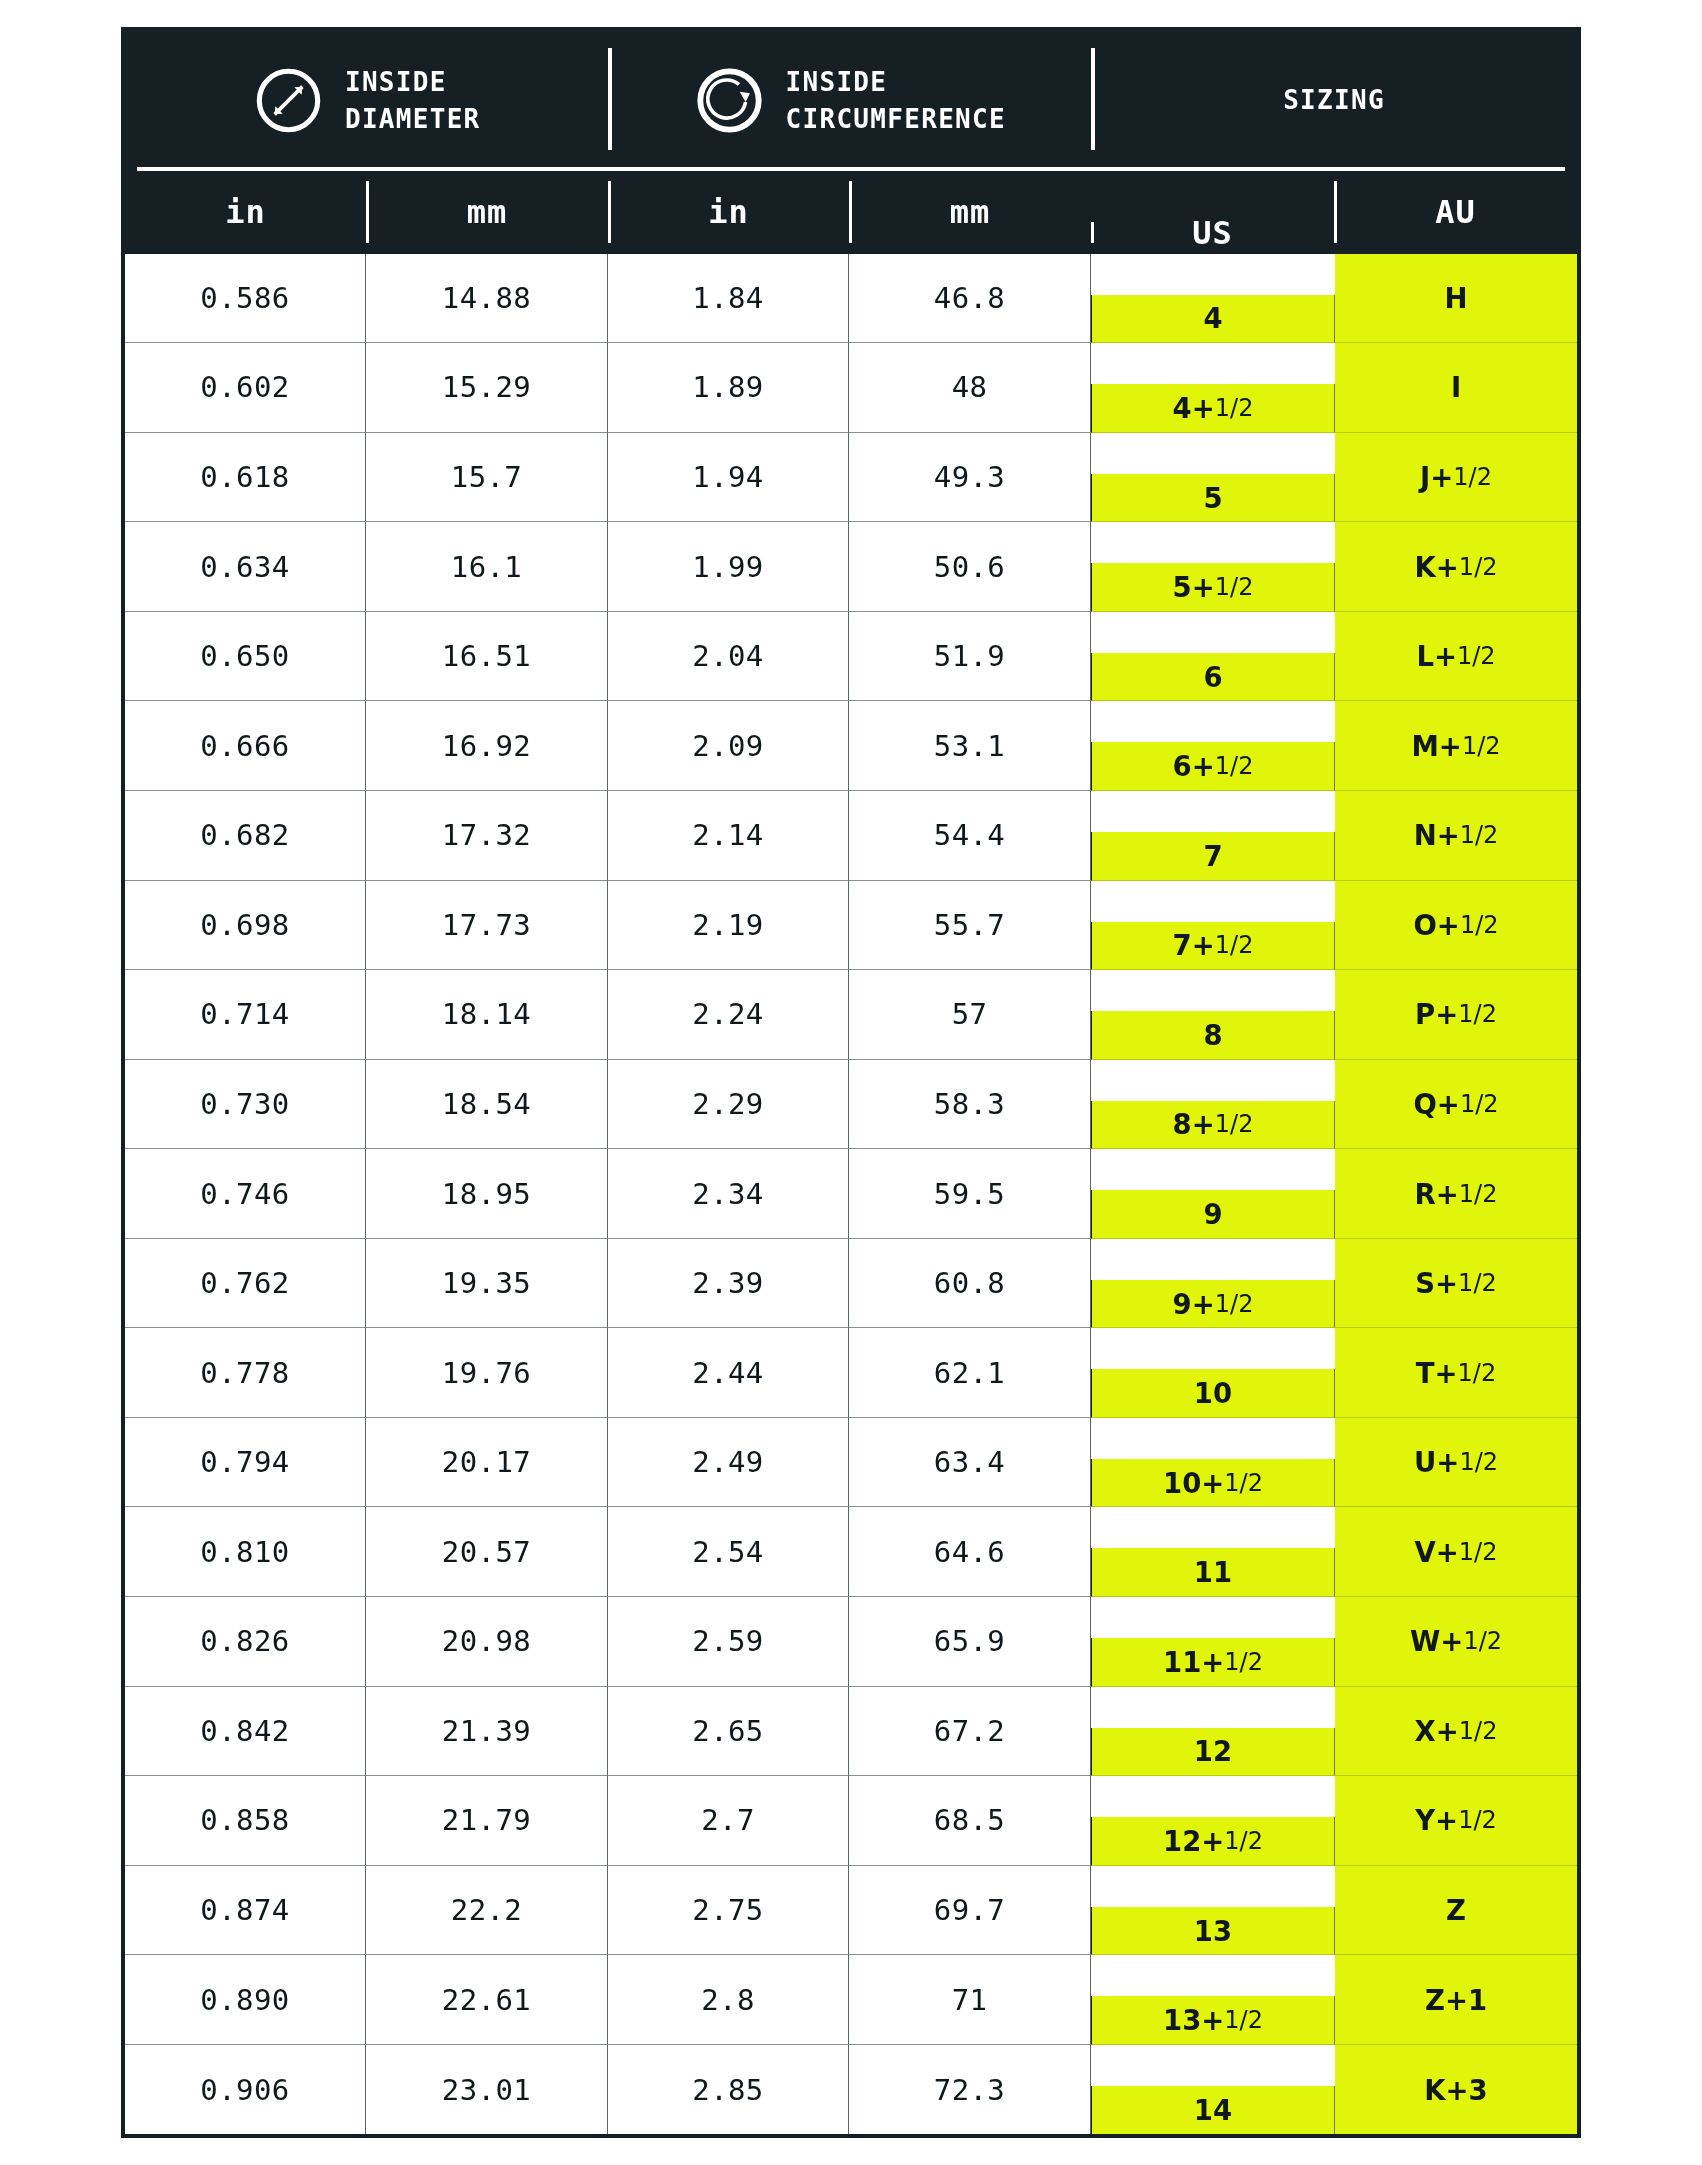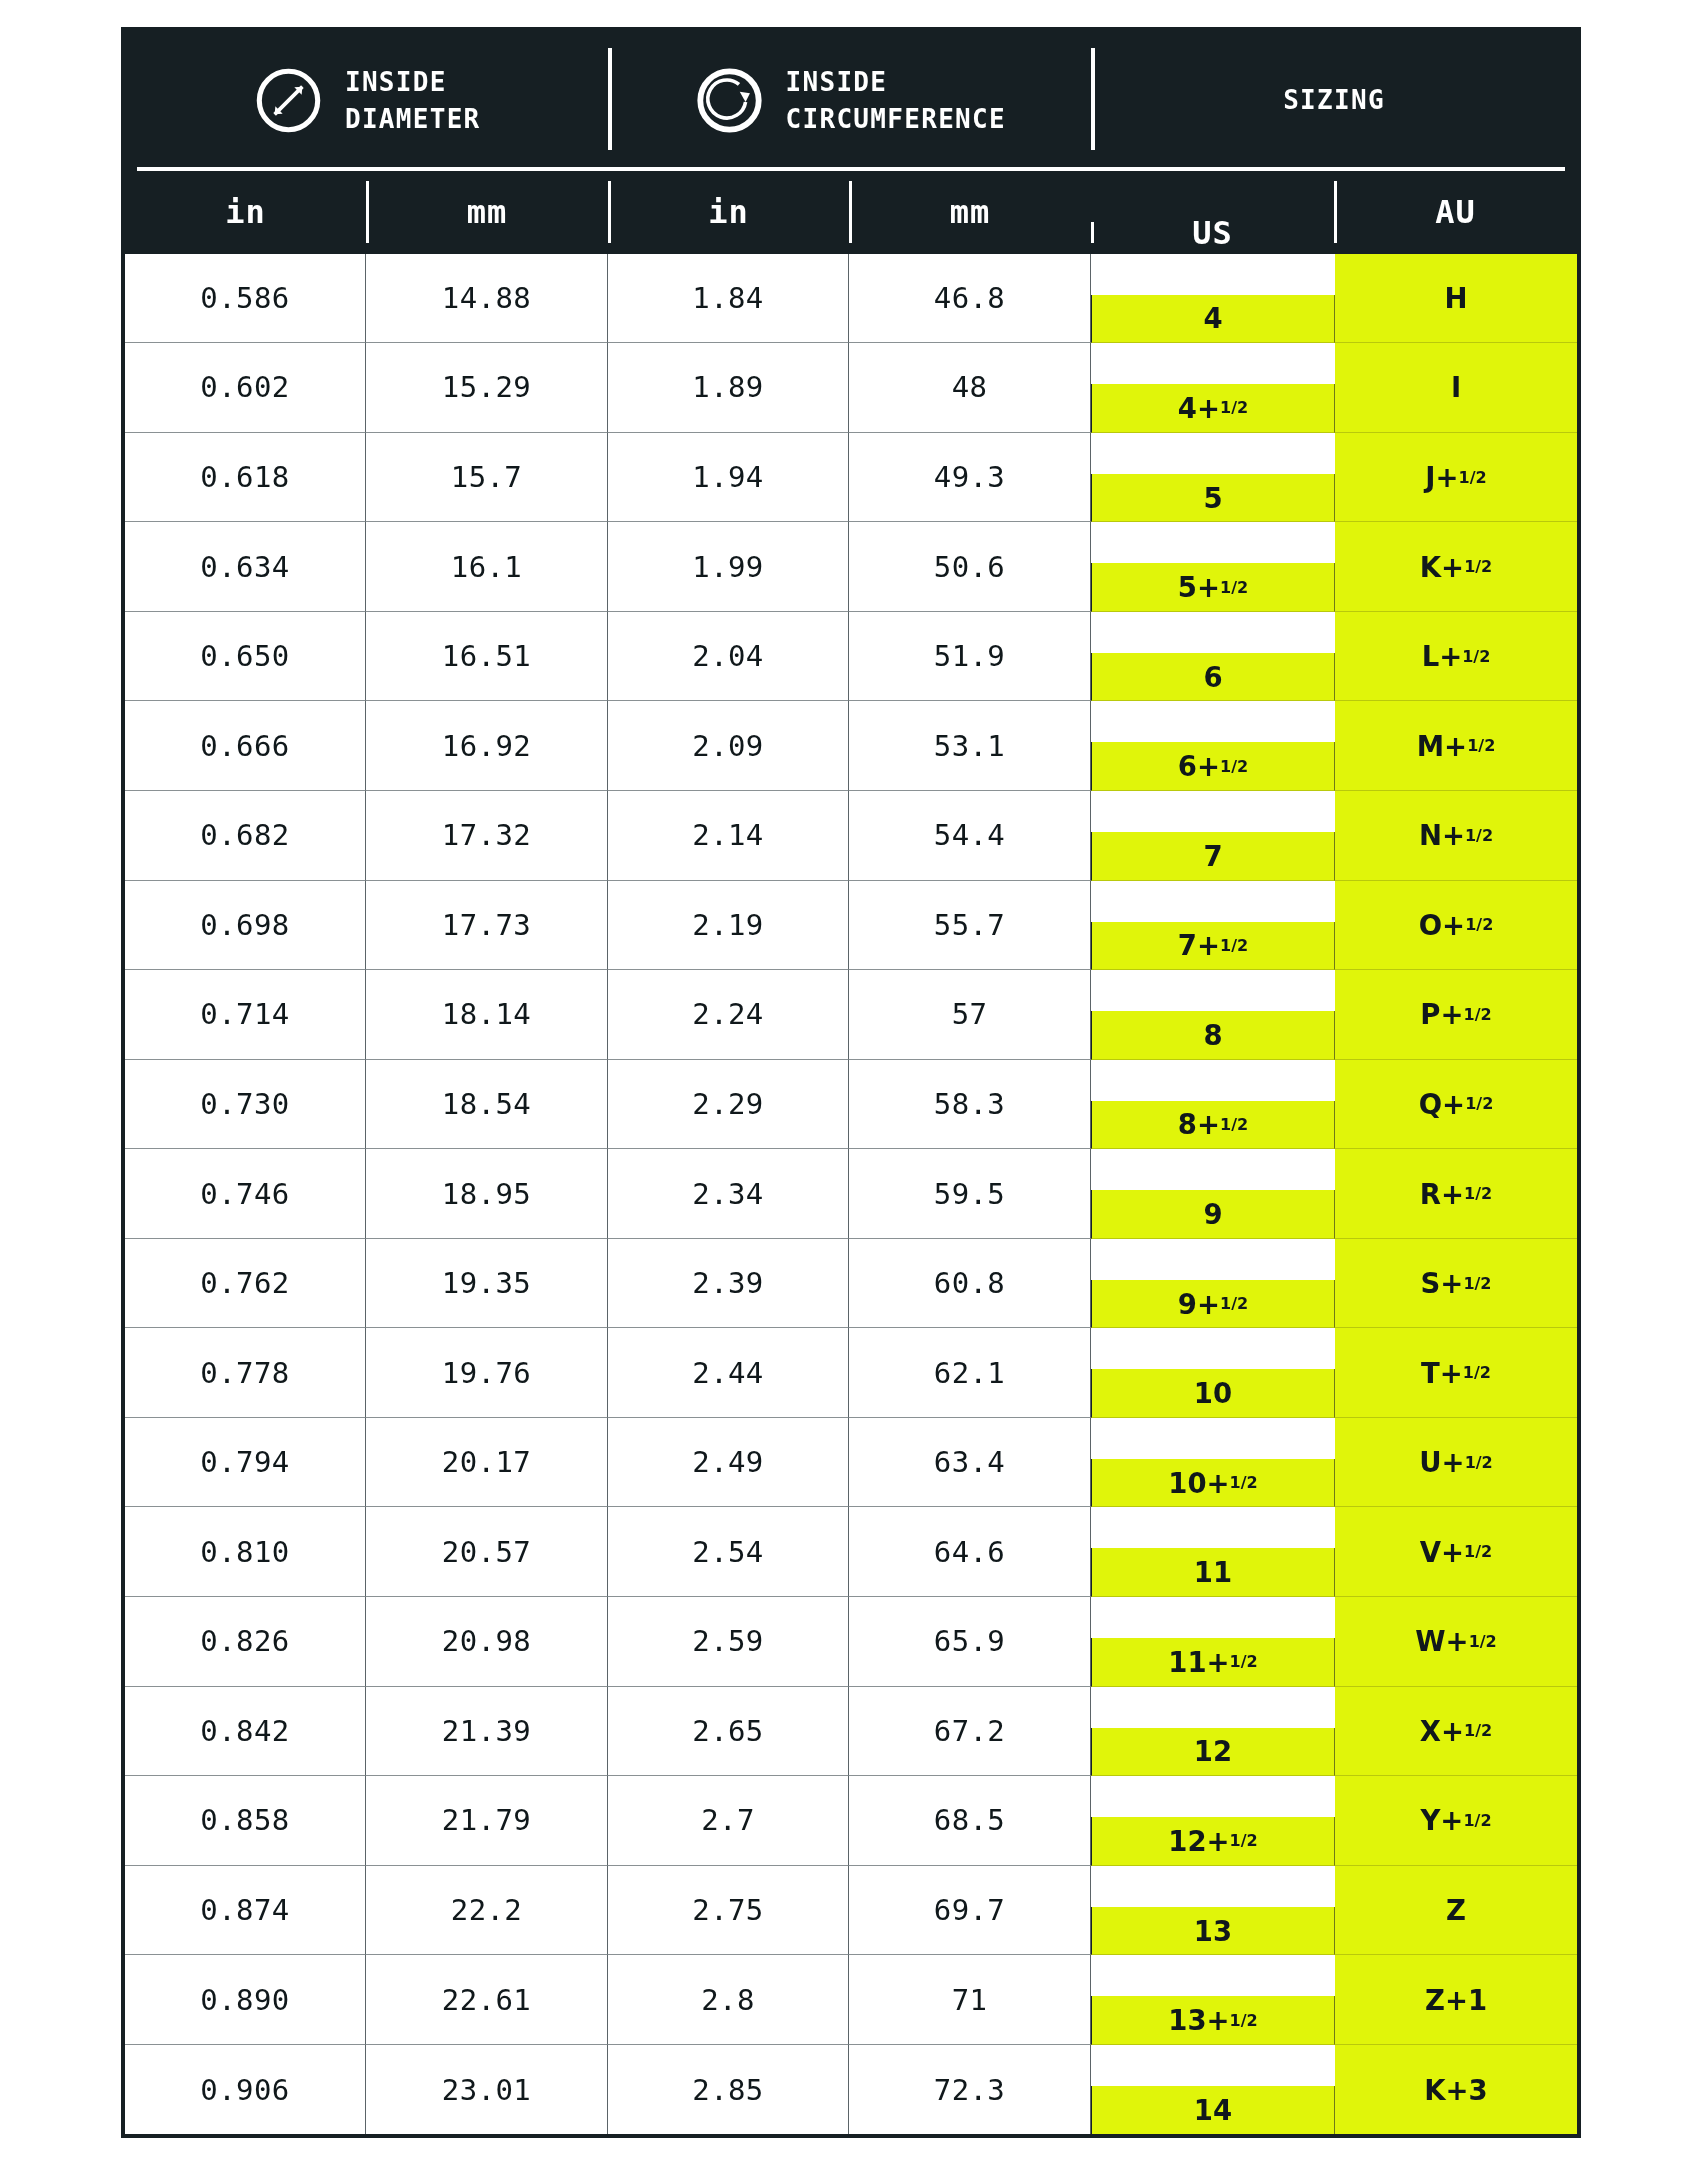--- a/index.html
+++ b/index.html
@@ -159,22 +159,22 @@
     background: #e0f50a;
     font-family: "DejaVu Sans", "Liberation Sans", sans-serif;
     font-weight: bold;
     font-size: 27.5px;
     letter-spacing: 0;
     border-right-color: #6f7a18;
     border-bottom-color: #b9c90c;
   }
   .cell.size.c-5 { border-left: 1.8px solid #161f23; }
   .cell.size .frac {
-    font-size: 16px;
-    font-weight: bold;
+    font-size: 24px;
+    font-weight: normal;
     letter-spacing: 0;
   }
 </style>
 </head>
 <body>
 
 <div class="page">
   <div class="chart">
 
     <div class="group-header">

